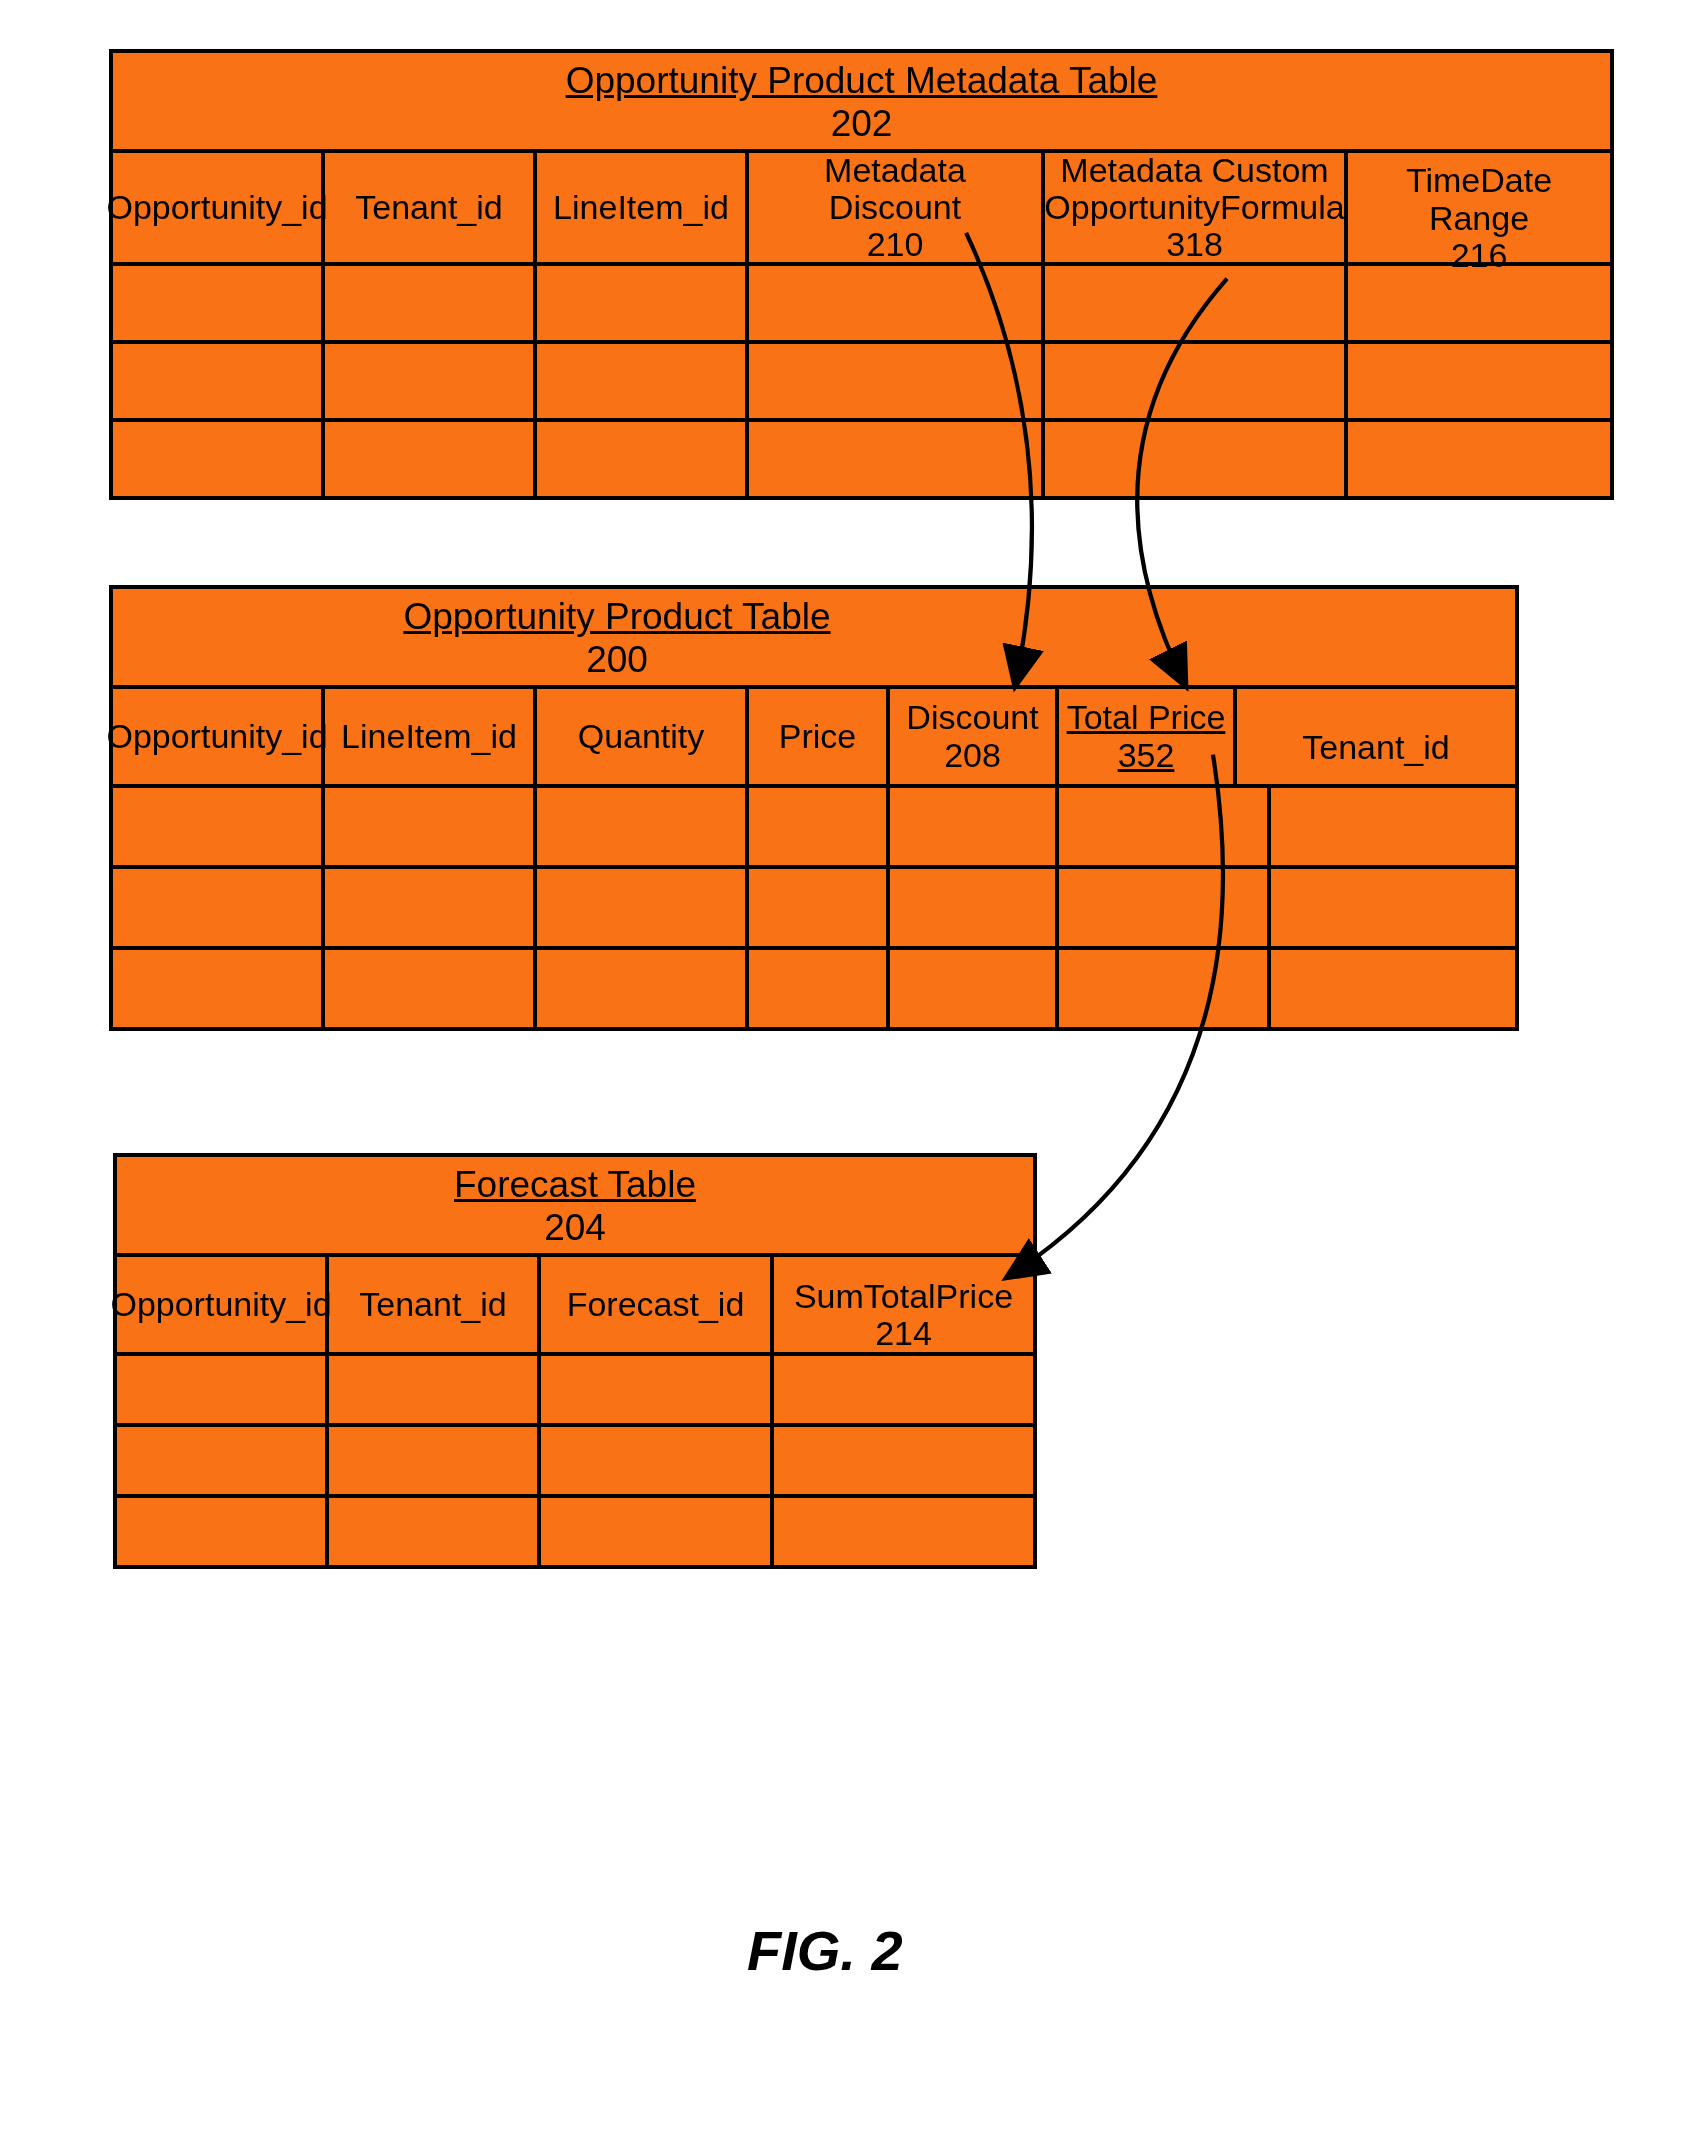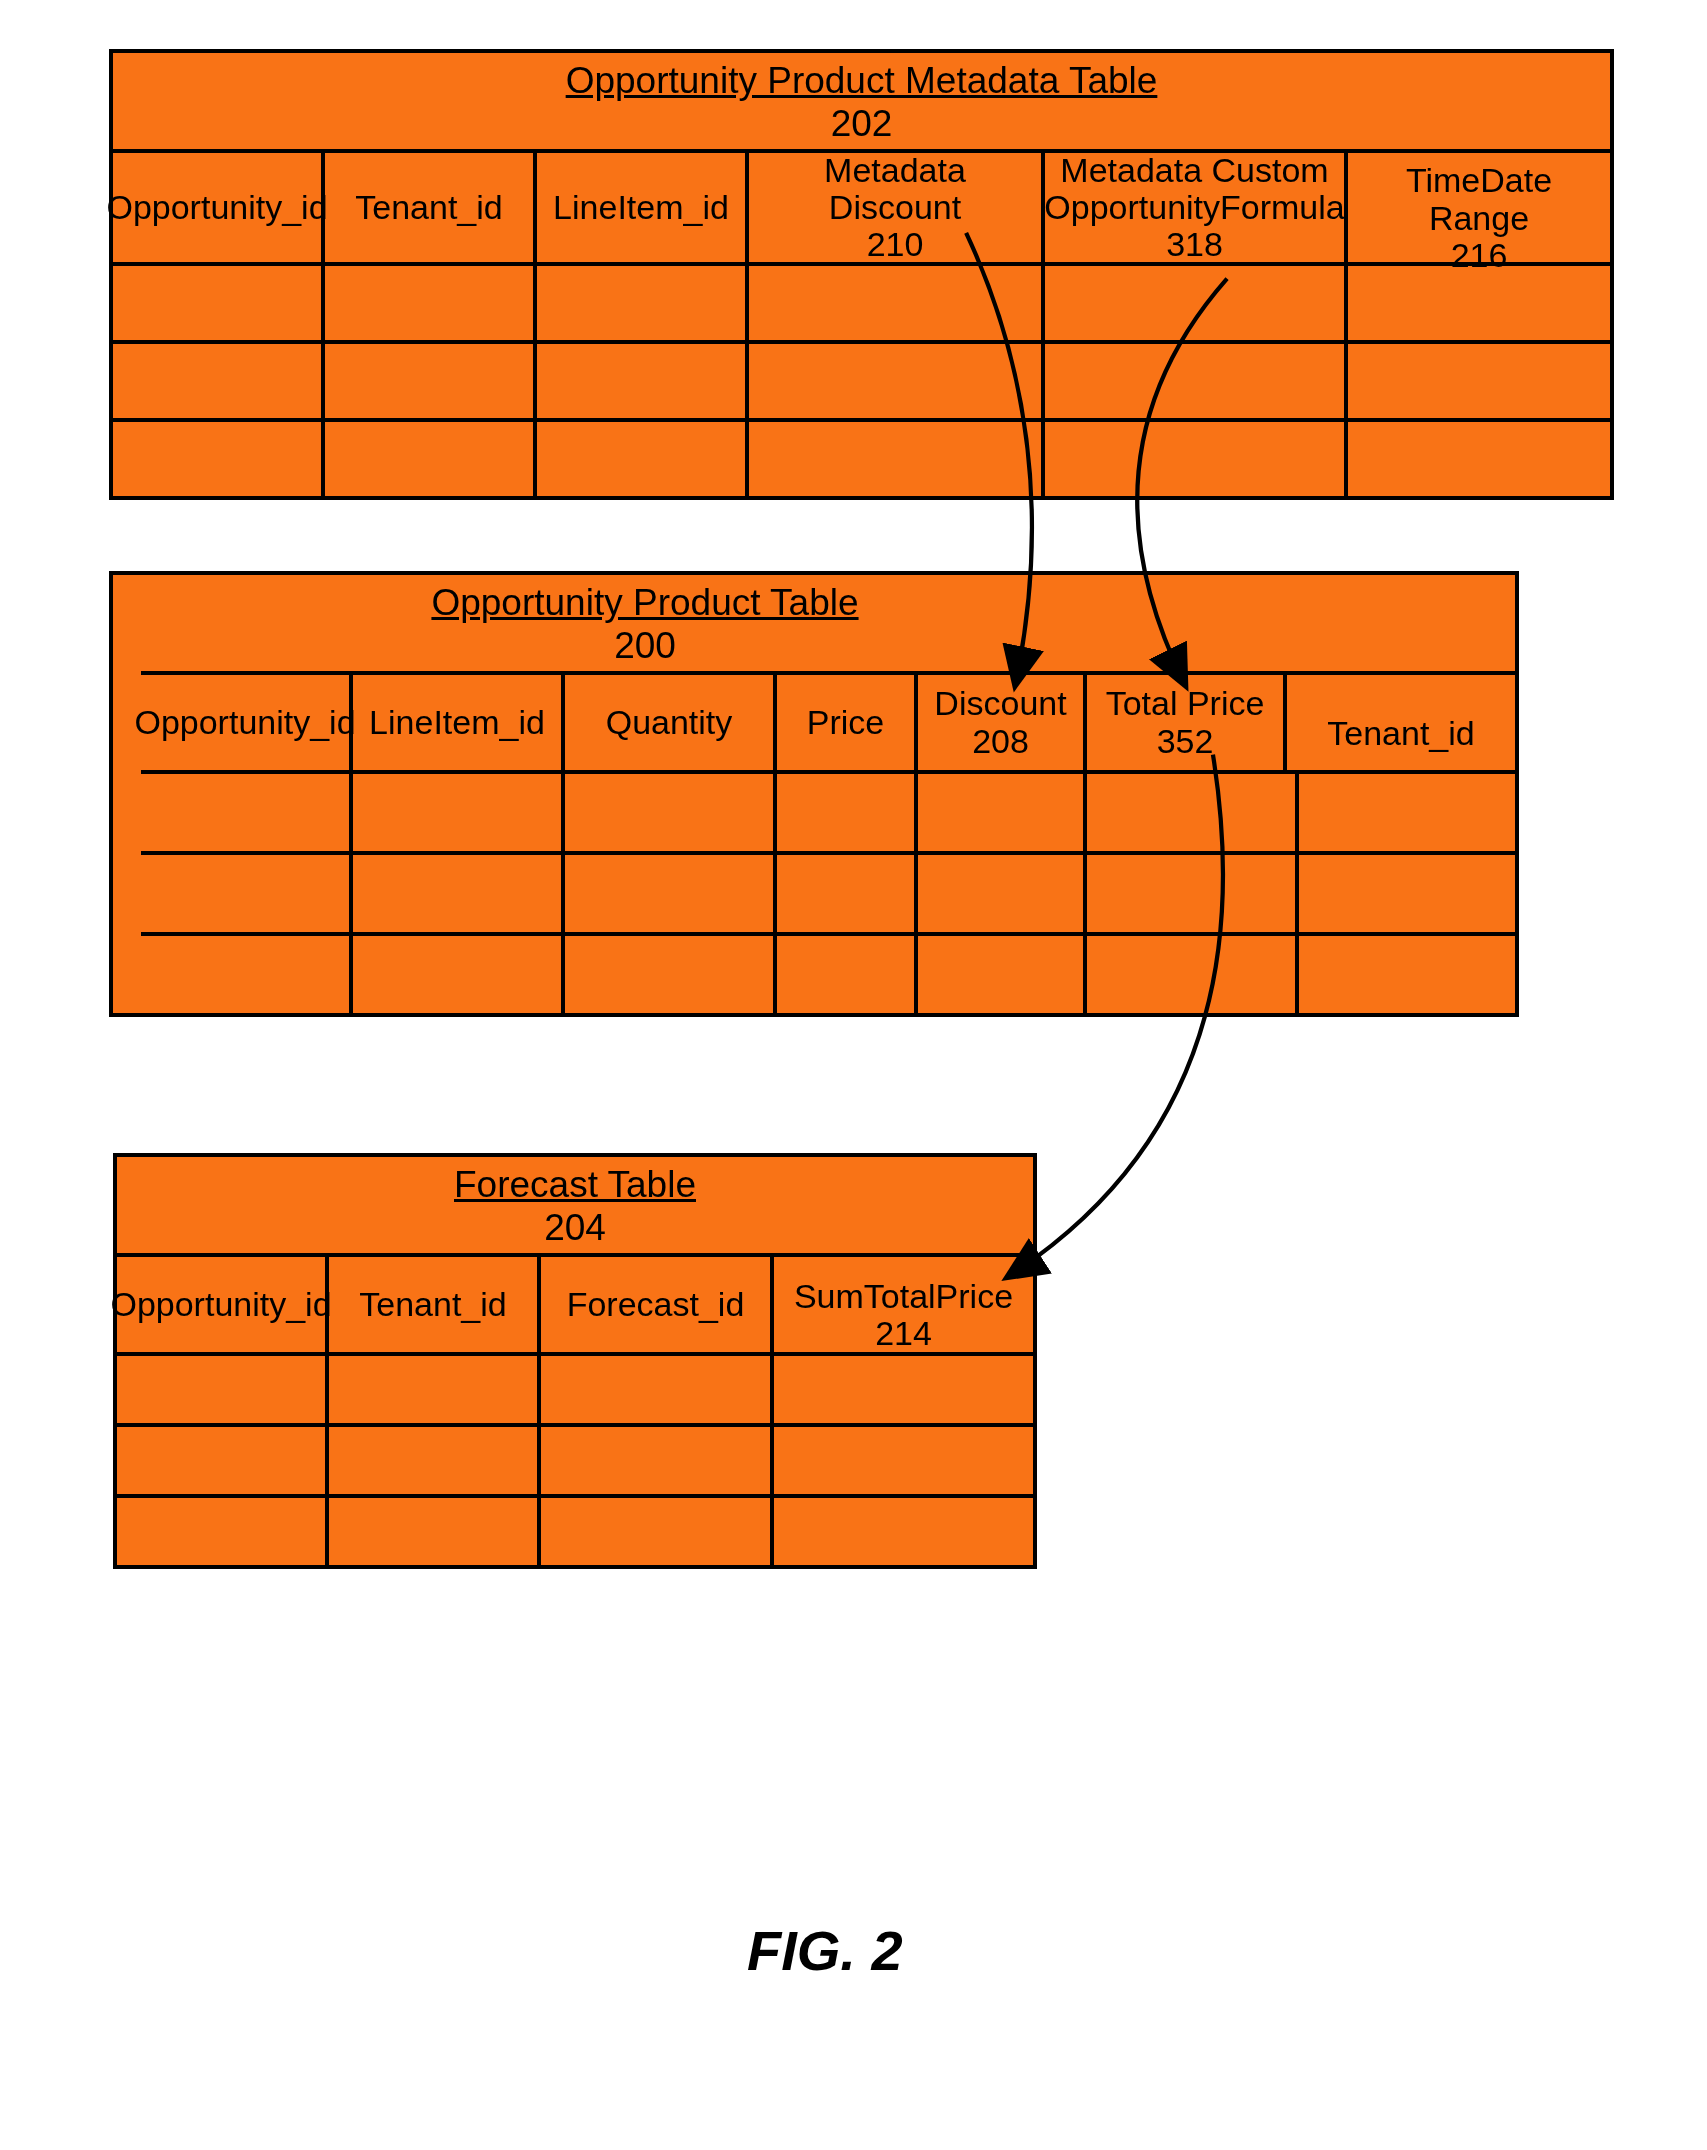--- a/index.html
+++ b/index.html
@@ -118,21 +118,21 @@
     <div class="row" style="height:78px;">
       <div class="cell" style="width:212px;"></div>
         <div class="cell" style="width:212px;"></div>
         <div class="cell" style="width:212px;"></div>
         <div class="cell" style="width:296px;"></div>
         <div class="cell" style="width:303px;"></div>
         <div class="cell" style="flex:1;"></div>
     </div>
   </div>
 
-  <div class="tbl" style="left:109px; top:571px; width:1410px;padding-left:28px;">
+  <div class="tbl" style="left:109px; top:585px; width:1410px;">
     <div class="title" style="width:1008px; margin:0;">
       <span class="tname">Opportunity Product Table</span>
       <span class="tnum">200</span>
     </div>
     <div class="row" style="height:99px;">
       <div class="cell" style="width:212px;">
         <span>Opportunity_id</span>
       </div>
       <div class="cell" style="width:212px;">
         <span>LineItem_id</span>
@@ -142,21 +142,21 @@
       </div>
       <div class="cell" style="width:141px;">
         <span>Price</span>
       </div>
       <div class="cell" style="width:169px;">
         <div>
           <span>Discount</span><br>
           <span>208</span>
         </div>
       </div>
-      <div class="cell" style="width:200px;">
+      <div class="cell" style="width:178px;text-decoration:underline;">
         <div>
           <span>Total Price</span><br>
           <span>352</span>
         </div>
       </div>
       <div class="cell" style="flex:1;">
         <span>Tenant_id</span>
       </div>
     </div>
     <div class="row" style="height:81px;">

